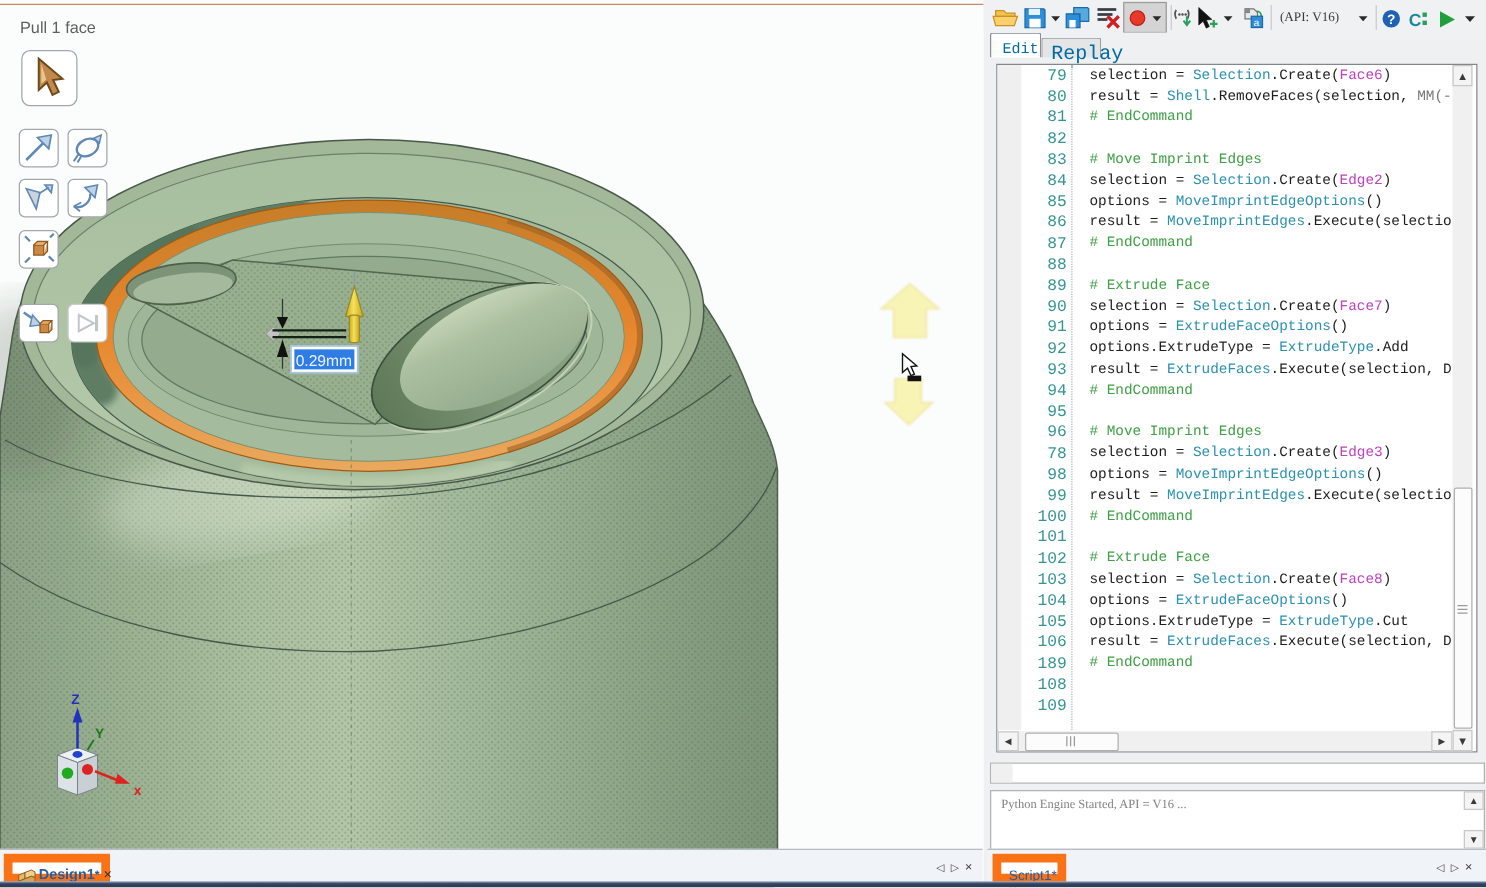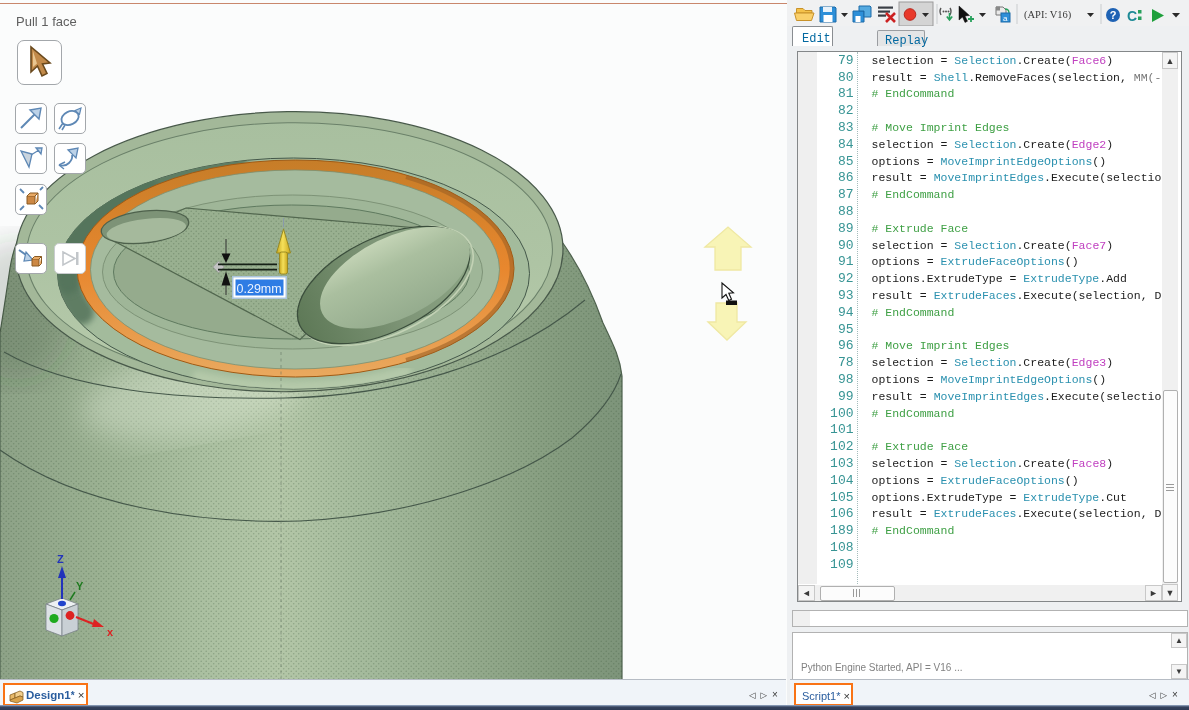--- a/index.html
+++ b/index.html
@@ -12,42 +12,42 @@
 .tbtn{position:absolute;background:#fff;border:1px solid #a3a7ab;border-radius:5px;box-sizing:border-box;}
 .tbtn.big{border-radius:7px;border-width:1.5px;}
 .tbtn.dis{border-color:#c9cccf;}
 
 #rightpanel{left:787px;top:0;width:402px;height:710px;background:#eef0f2;}
 #toolbar{left:0;top:0;width:402px;height:26px;background:#f0f1f2;}
 #apitext{position:absolute;left:237px;top:9px;font-family:Liberation Serif, serif;font-size:10.5px;color:#3a3a3a;}
 #tabs{left:0;top:26px;width:402px;height:25px;}
 .tab{position:absolute;box-sizing:border-box;font-family:"Liberation Mono",monospace;color:#0369a1;}
 #tab-edit{left:5px;top:0px;width:41px;height:20px;background:#fff;border:1px solid #898d91;border-bottom:none;border-radius:2px 2px 0 0;font-size:12px;padding:5px 0 0 9px;z-index:2;}
-#tab-replay{left:46px;top:3.5px;width:48px;height:16.5px;background:#e4e5e6;border:1px solid #9a9da1;border-bottom:none;border-radius:2px 2px 0 0;font-size:12px;padding:3px 0 0 7px;margin-left:44px;}
+#tab-replay{left:46px;top:3.5px;width:48px;height:16.5px;background:#e4e5e6;border:1px solid #9a9da1;border-bottom:none;border-radius:2px 2px 0 0;font-size:16px;padding:3px 0 0 7px;}
 #codebox{left:10px;top:51px;width:385px;height:551px;background:#fff;border:1px solid #848789;box-sizing:border-box;}
 #lines{width:363px;height:531px;overflow:hidden;font-family:"Liberation Mono",monospace;font-size:11.5px;line-height:16.8px;}
 .ln{display:flex;white-space:pre;height:16.8px;}
 .no{display:inline-block;width:56px;text-align:right;color:#379494;font-size:13px;flex:none;}
 .cd{display:inline-block;padding-left:18px;color:#1c1c1c;flex:none;}
 .t{color:#2b91af;}
 .m{color:#c040c0;}
 .g{color:#3fa045;}
 .d{color:#777;}
 
 .sb{position:absolute;background:#f0f0f0;}
 .sbtn{position:absolute;background:#f4f4f4;border:1px solid #c8c8c8;box-sizing:border-box;color:#3a3a3a;text-align:center;}
 .thumb{position:absolute;background:#fcfcfc;border:1px solid #b0b0b0;box-sizing:border-box;border-radius:2px;}
 #emptybar{left:5px;top:610px;width:396px;height:17px;background:#fff;border:1px solid #b2b2b2;box-sizing:border-box;}
 #emptycell{left:6px;top:611px;width:17px;height:15px;background:#f0f0f0;}
 #console{left:5px;top:632px;width:396px;height:48px;background:#fff;border:1px solid #b2b2b2;box-sizing:border-box;}
-#constext{left:14px;top:638px;font-family:Liberation Sans, sans-serif;font-size:10px;color:#828282;margin-top:24px;}
+#constext{left:14px;top:638px;font-family:Liberation Serif, serif;font-size:10px;color:#828282;}
 
 #btab-left{left:0;top:679px;width:786px;height:26px;background:#f0f4f9;border-top:1px solid #b6bcc4;}
 #btab-right{left:790px;top:679px;width:399px;height:26px;background:#f0f4f9;border-top:1px solid #b6bcc4;}
-.doctab{position:absolute;background:#fff;border:2px solid #f97316;box-sizing:border-box;color:#2a5d9e;}
+.doctab{position:absolute;background:#fff;border:7px solid #f97316;box-sizing:border-box;color:#2a5d9e;}
 #dtab1{left:3px;top:3px;width:85px;height:23px;font-size:11.5px;font-weight:bold;padding:4px 0 0 21px;white-space:nowrap;}
 #dtab2{left:4px;top:3px;width:59px;height:23px;font-size:11px;padding:5px 0 0 6px;}
 .navbtns{position:absolute;top:9px;font-size:8.5px;color:#3a3a3a;letter-spacing:5px;font-family:"Liberation Sans",sans-serif;}
 #bluestrip{left:0;top:705px;width:1189px;height:5px;background:linear-gradient(#9db1cc,#35425e 40%,#2e3a54);}
 .x{color:#333;font-weight:normal;}
 </style>
 </head>
 <body>
 <div id="root">
   <div id="viewport" class="abs">

